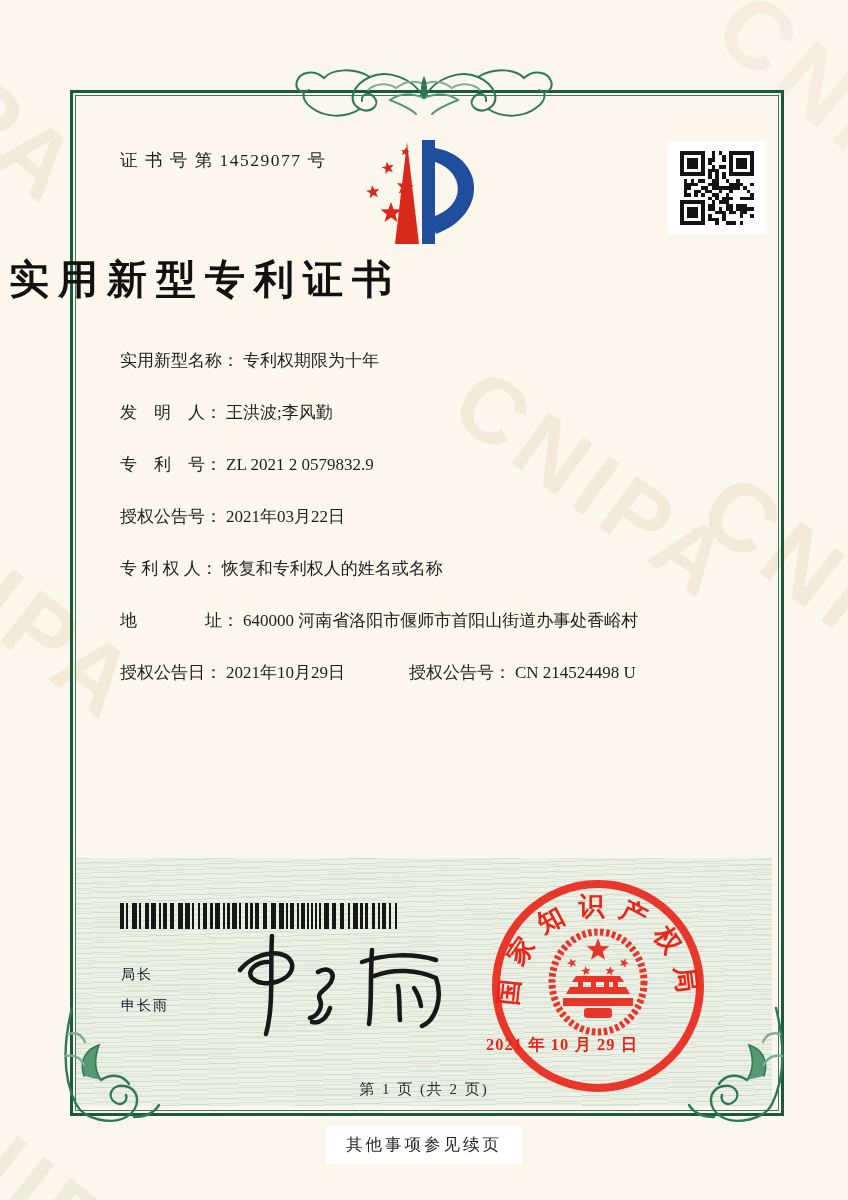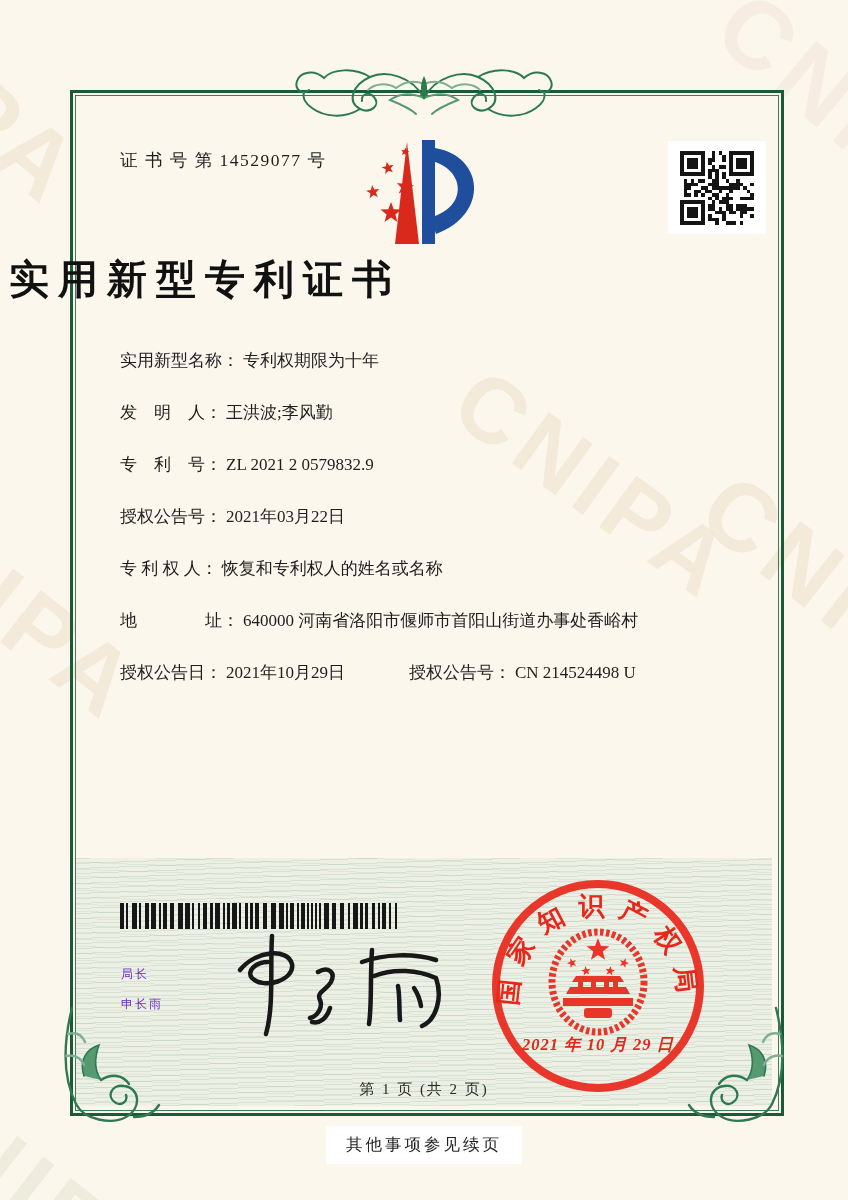--- a/index.html
+++ b/index.html
@@ -74,28 +74,28 @@
   }
   .body-text p{margin:0; text-indent:2em;}
   
   .barcode{
     position:absolute; left:120px; top:903px; width:342px; height:26px;
     z-index:4; font-size:0; white-space:nowrap; overflow:hidden;
   }
   .signer{
     position:absolute; left:121px; top:966px; z-index:4;
     font-family:"Liberation Sans","DejaVu Sans",sans-serif;
-    font-size:12px; color:#6d28d9; letter-spacing:2px;
+    font-size:14px; color:#0f172a; letter-spacing:2px;
   }
   .signer div{margin-bottom:13px;}
   .signature{position:absolute; left:212px; top:928px; width:250px; height:115px; z-index:4;}
   .seal{position:absolute; left:486px; top:874px; width:224px; height:224px; z-index:5;}
   .seal-date{
-    position:absolute; left:0; top:160px; width:100%; text-align:center;
-    color:#e0281a; font-size:16.5px; letter-spacing:1px; font-weight:bold; z-index:6;font-style:italic;
+    position:absolute; left:0; top:160px; width:100%; text-align:left;
+    color:#e0281a; font-size:16.5px; letter-spacing:1px; font-weight:bold; z-index:6;
   }
   .page-info{
     position:absolute; left:0; top:1080px; width:100%; z-index:4;
     text-align:center; font-size:15px; letter-spacing:2px; color:#2a2a2a;
   }
   .footer-note{
     position:absolute; left:50%; top:1126px; transform:translateX(-50%); z-index:4;
     background:#ffffff; padding:8px 20px; font-size:16.5px; letter-spacing:3px; color:#1e1e1e;
     white-space:nowrap;
   }

